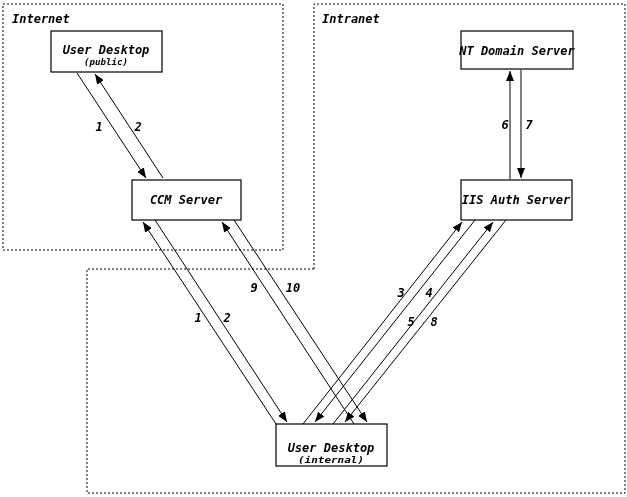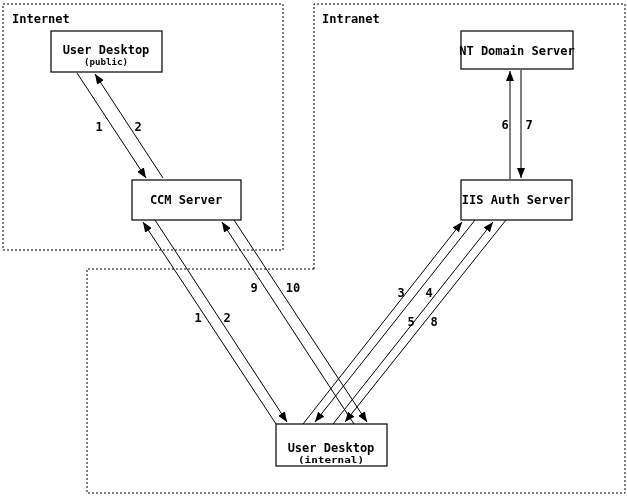--- a/index.html
+++ b/index.html
@@ -6,20 +6,21 @@
     margin: 0;
     padding: 0;
     background: #ffffff;
   }
   .stage {
     position: relative;
     width: 627px;
     height: 497px;
     background: #ffffff;
     overflow: hidden;
+    font-style: italic;
   }
   svg {
     display: block;
     font-family: "DejaVu Sans Mono", "Liberation Mono", monospace;
   }
   .zone-border {
     fill: none;
     stroke: #000000;
     stroke-width: 1;
     stroke-dasharray: 2 2;

